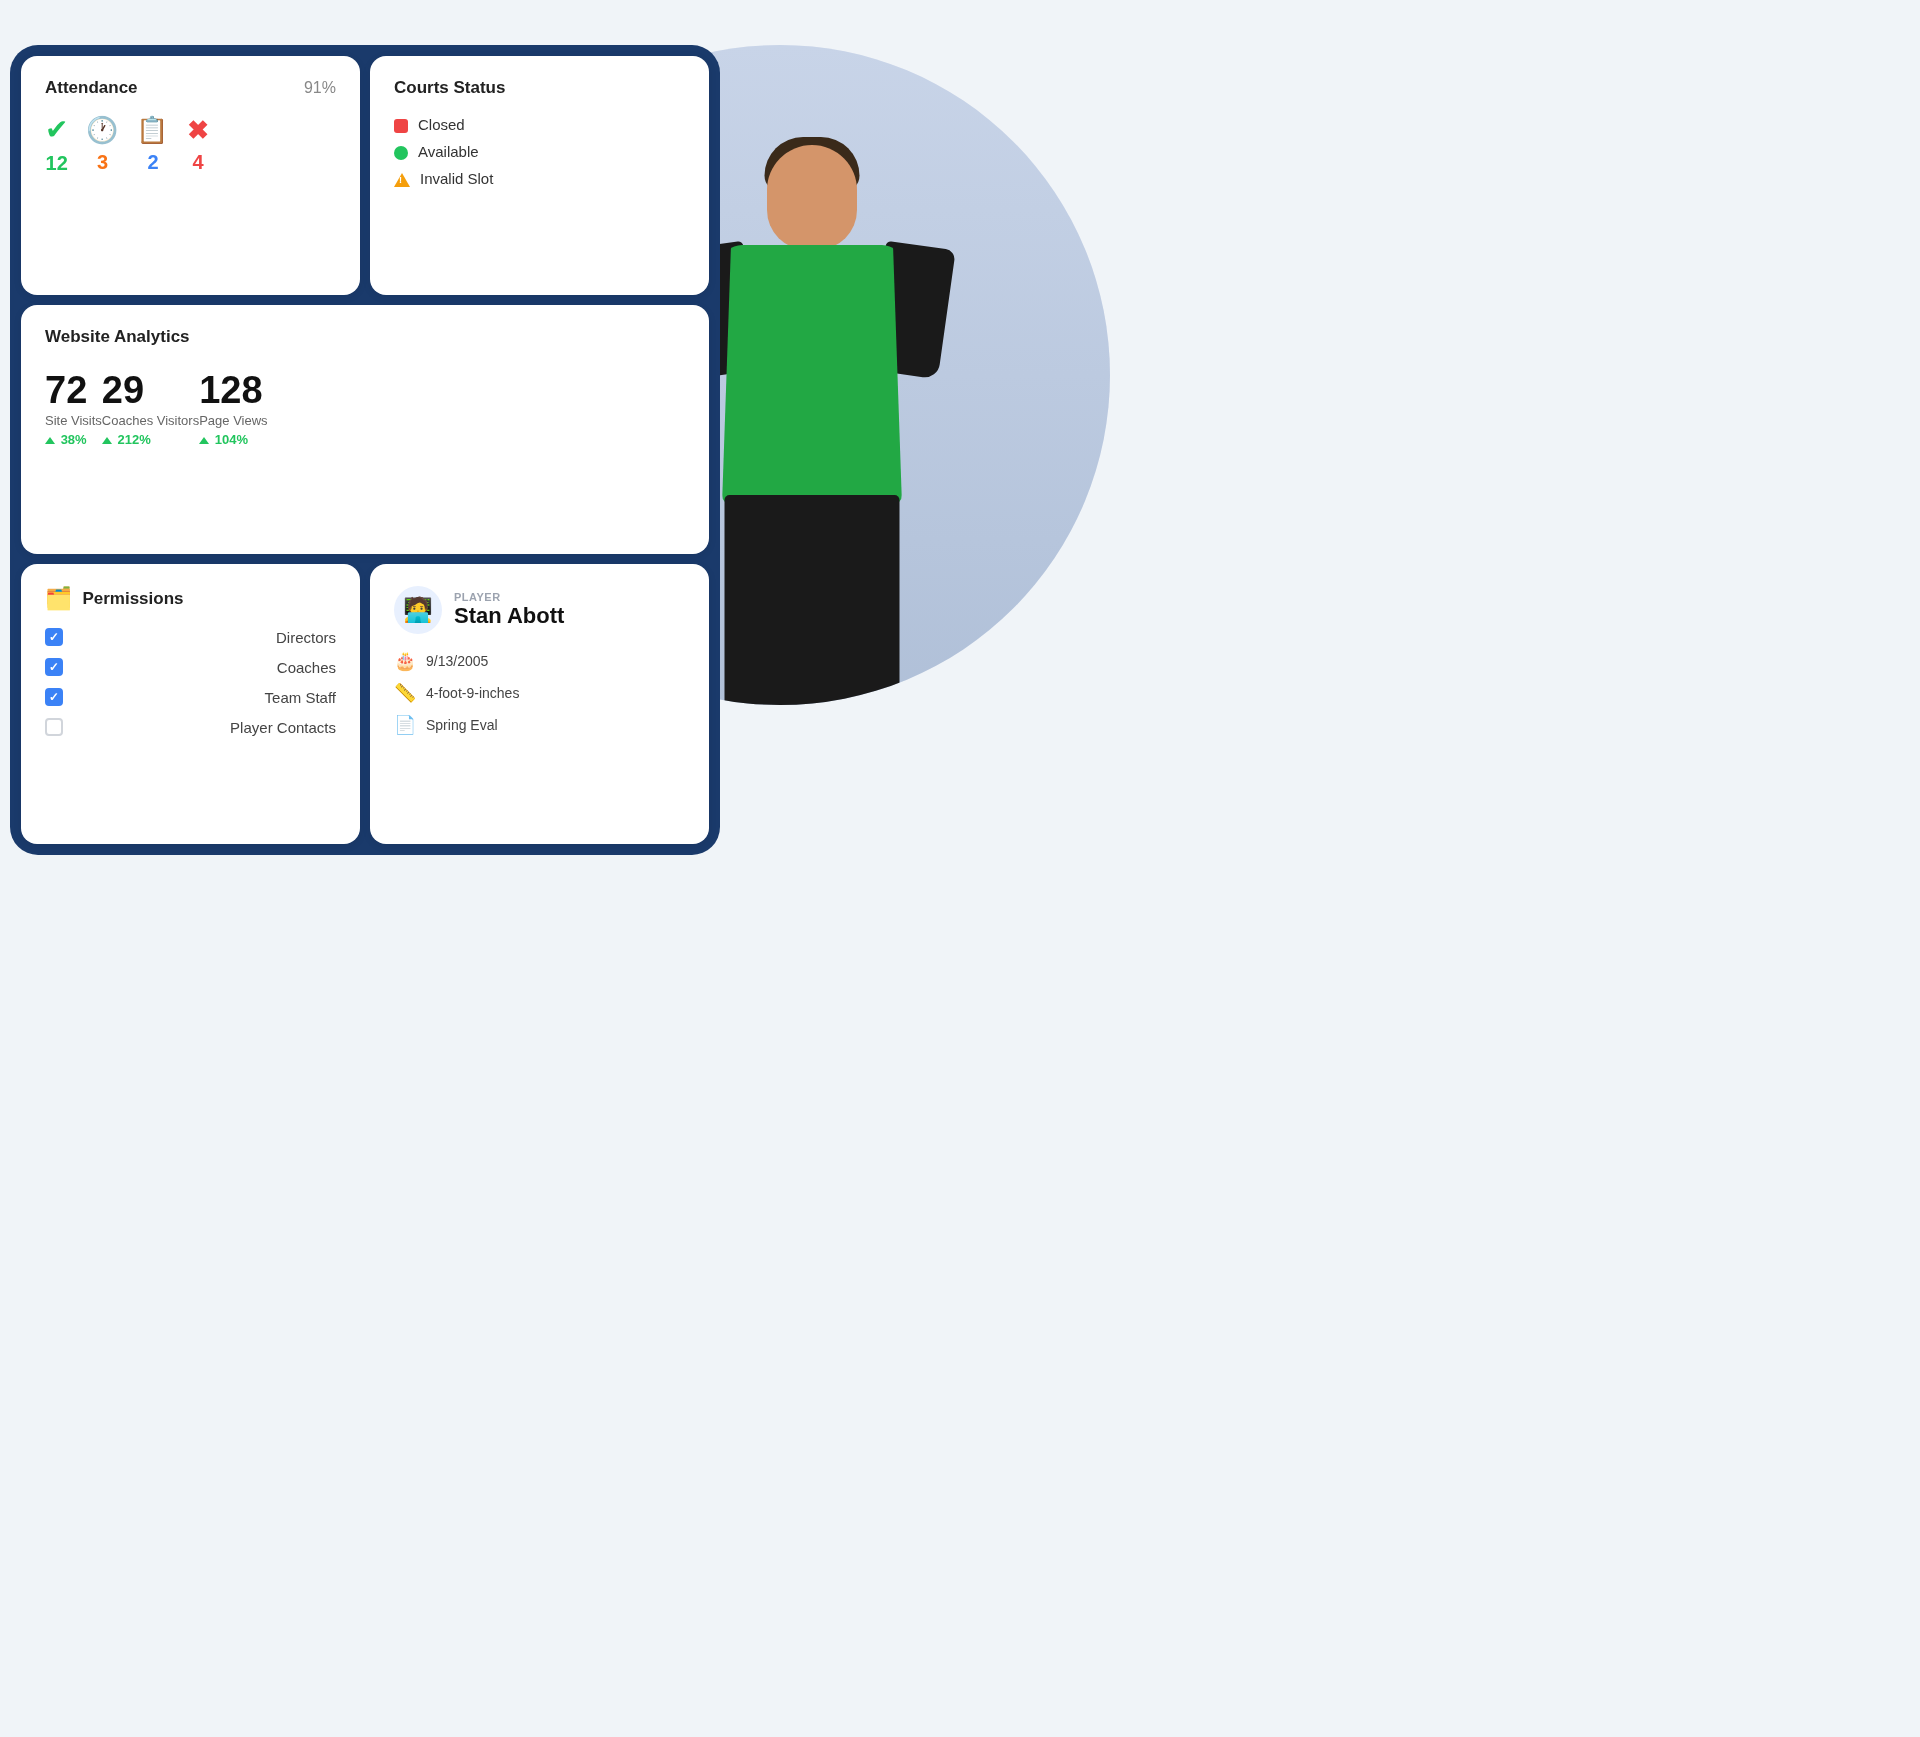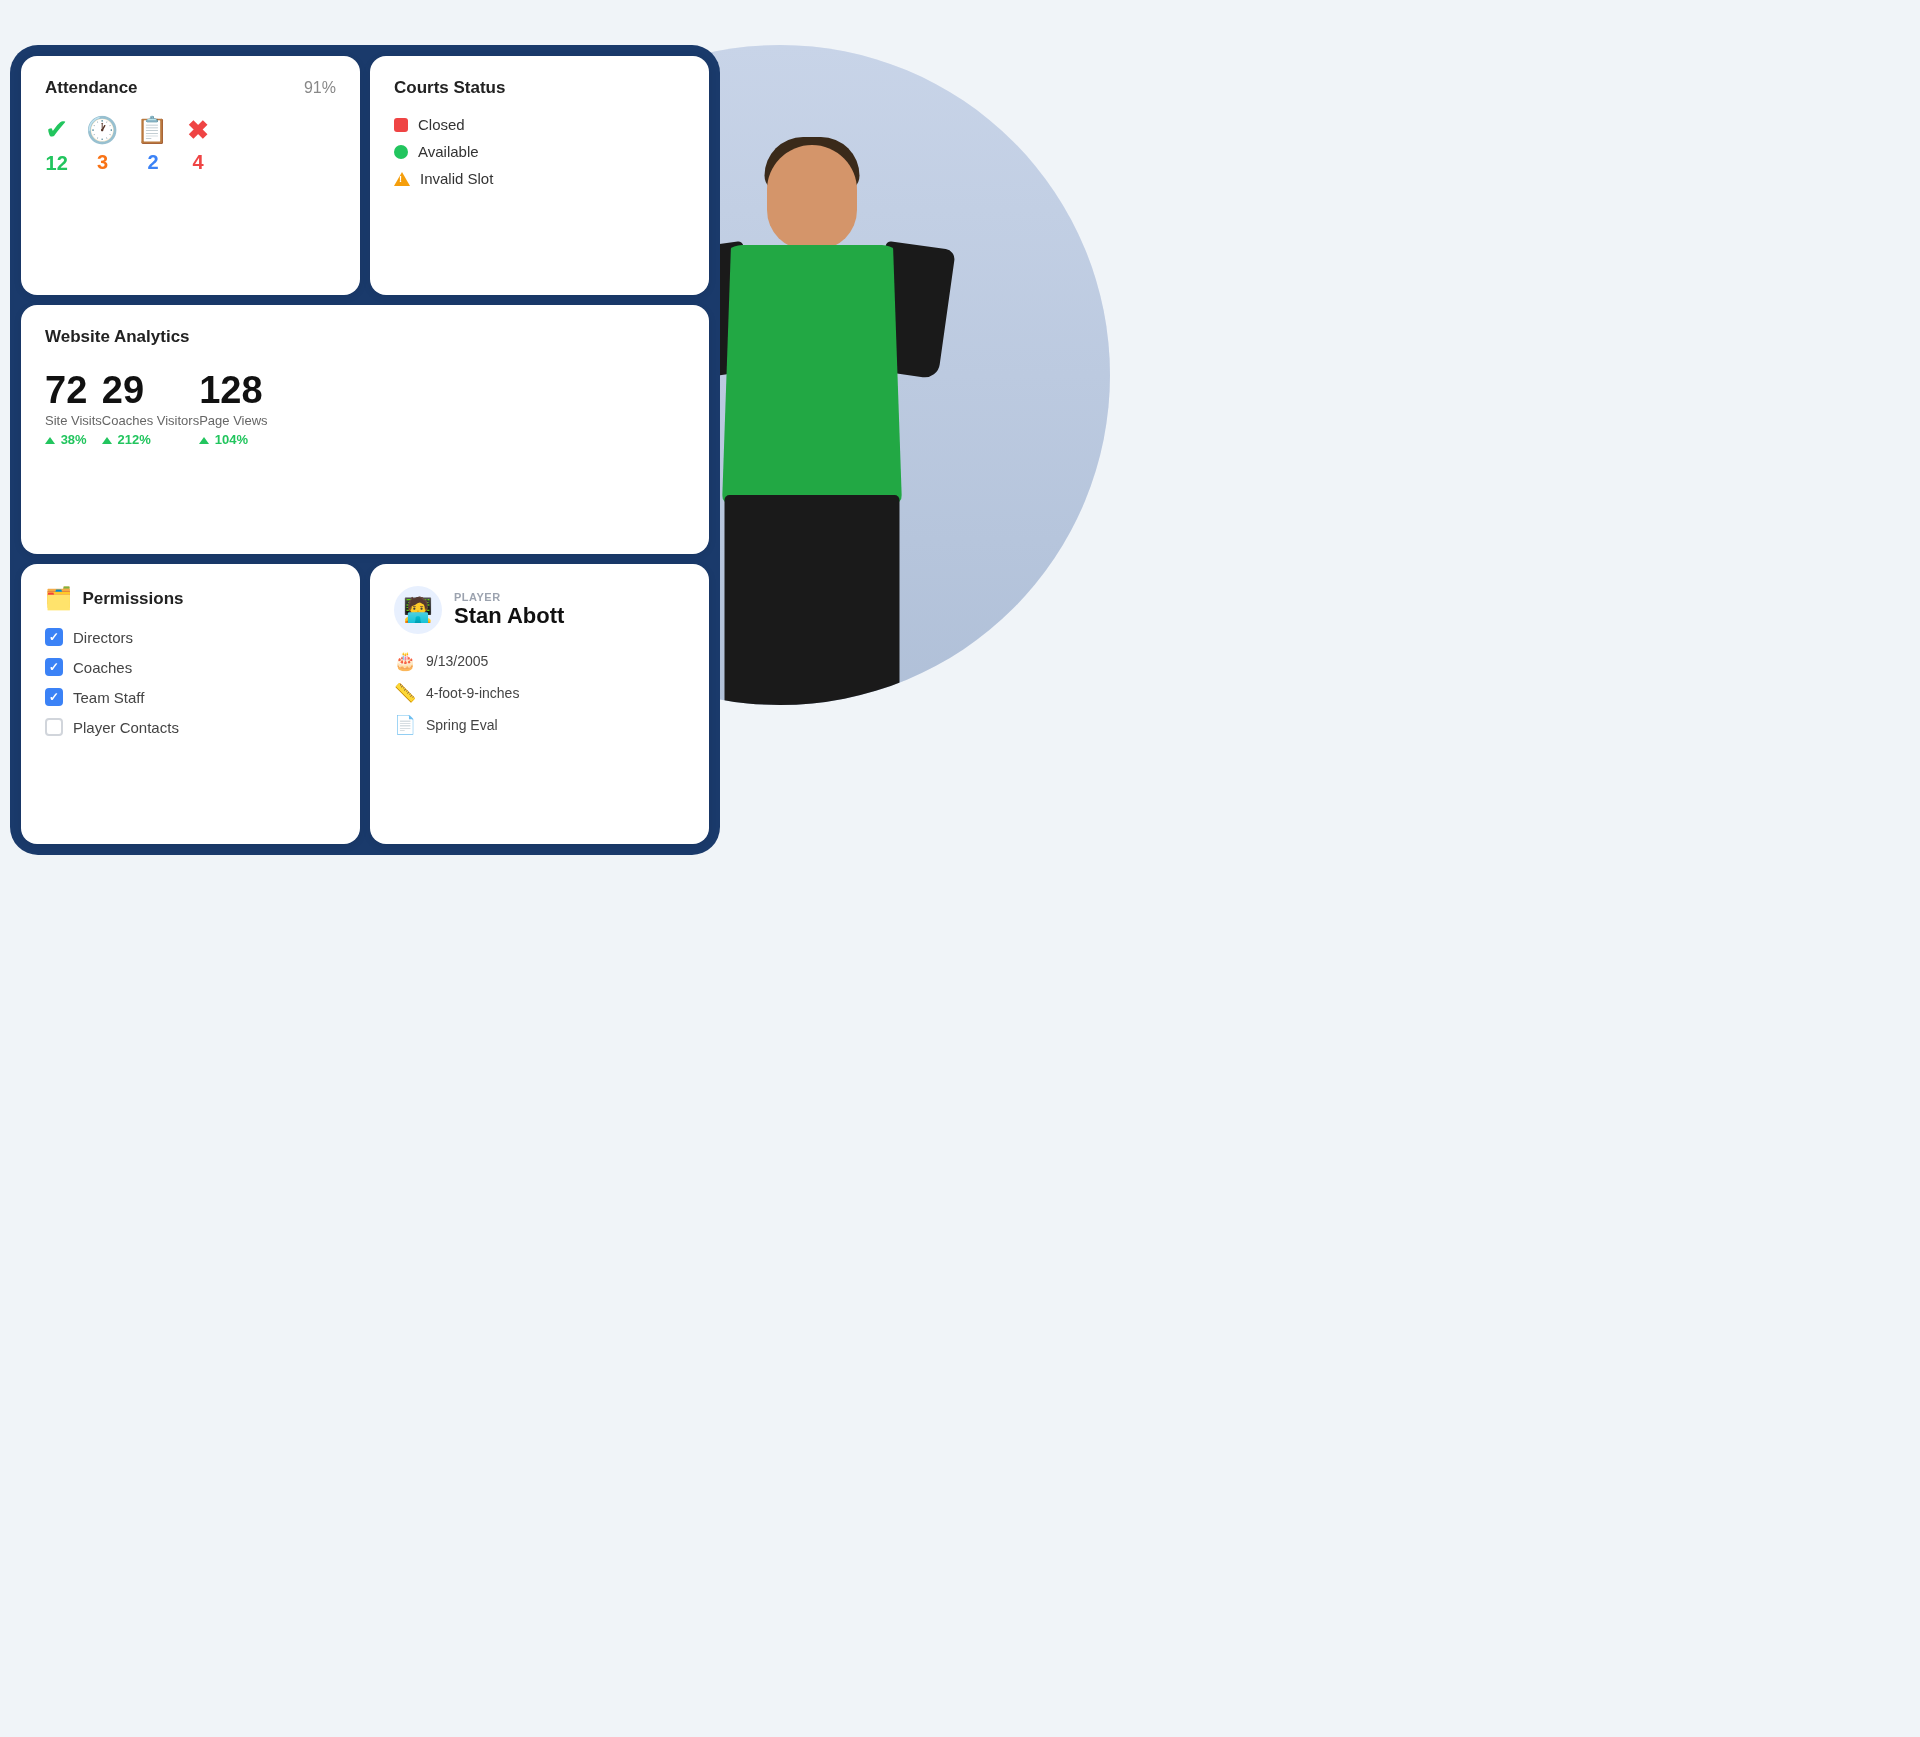--- a/index.html
+++ b/index.html
@@ -230,21 +230,21 @@
 
     .courts-list {
       display: flex;
       flex-direction: column;
       gap: 10px;
       margin-top: 8px;
     }
 
     .court-item {
       display: flex;
-      align-items: center;
+      align-items: flex-end;
       gap: 10px;
       font-size: 15px;
       color: #333;
     }
 
     .court-dot {
       width: 14px;
       height: 14px;
       border-radius: 50%;
       flex-shrink: 0;
@@ -342,20 +342,21 @@
       flex-direction: column;
       gap: 12px;
     }
 
     .perm-item {
       display: flex;
       align-items: center;
       gap: 10px;
       font-size: 15px;
       color: #444;
+      justify-content: space-between;
     }
 
     .checkbox {
       width: 18px;
       height: 18px;
       border-radius: 4px;
       flex-shrink: 0;
       display: flex;
       align-items: center;
       justify-content: center;

